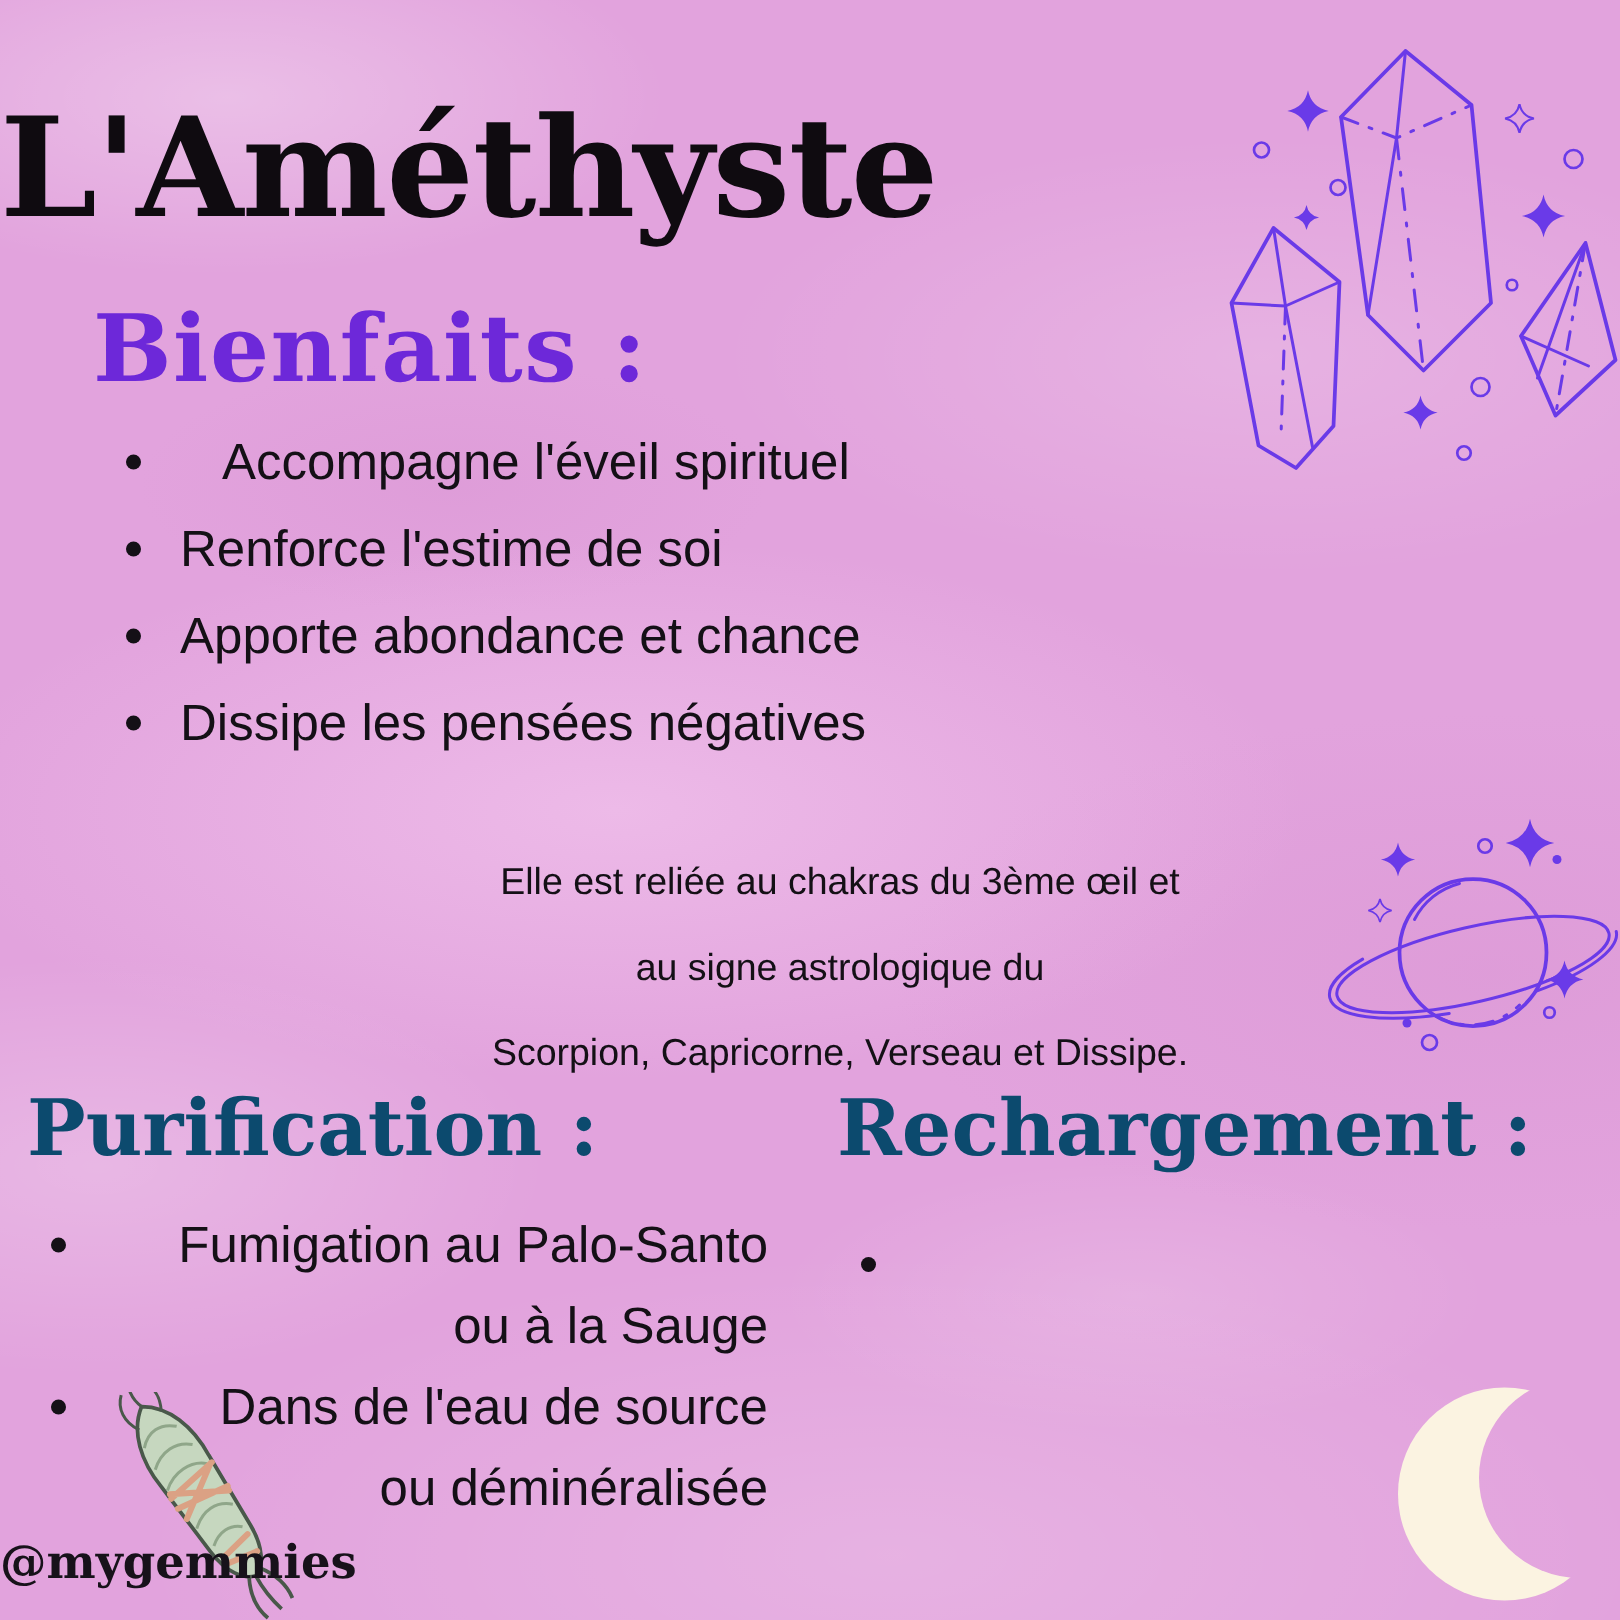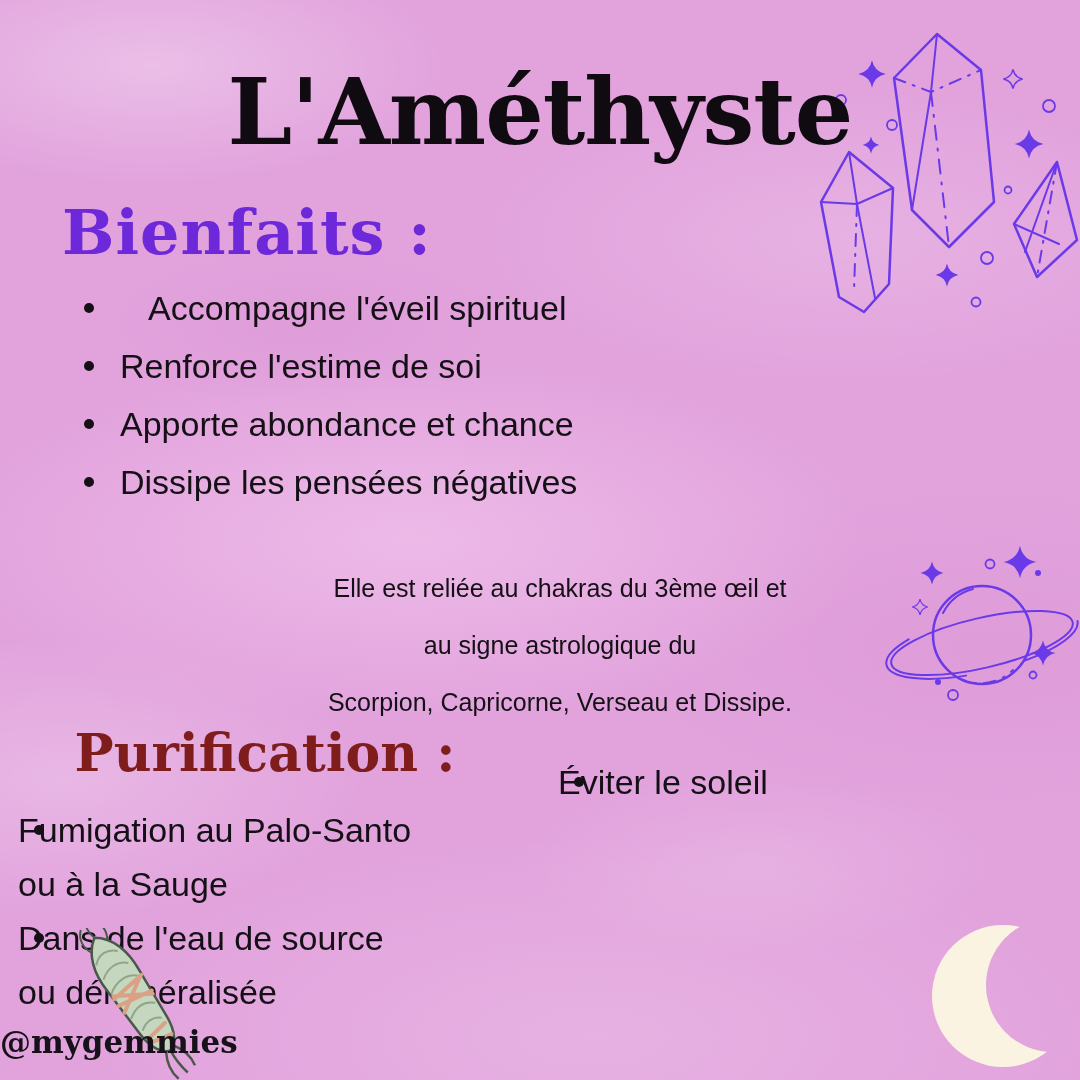--- a/index.html
+++ b/index.html
@@ -15,47 +15,47 @@
       radial-gradient(ellipse 520px 210px at 78% 22%, rgba(255,255,255,.16), transparent 70%),
       radial-gradient(ellipse 640px 250px at 38% 50%, rgba(246,205,241,.55), transparent 72%),
       radial-gradient(ellipse 430px 200px at 6% 72%, rgba(255,255,255,.22), transparent 70%),
       radial-gradient(ellipse 560px 240px at 92% 60%, rgba(213,141,206,.30), transparent 72%),
       radial-gradient(ellipse 700px 280px at 55% 96%, rgba(255,255,255,.16), transparent 72%),
       radial-gradient(ellipse 300px 120px at 28% 30%, rgba(213,141,206,.28), transparent 70%),
       radial-gradient(ellipse 340px 130px at 70% 80%, rgba(255,255,255,.14), transparent 70%);
   }
   .serif{font-family:"DejaVu Serif","Liberation Serif",serif;font-weight:700;}
   .title{
-    position:absolute;top:62px;left:0;width:100%;text-align:center;margin:0;
+    position:absolute;top:62px;left:0;width:100%;margin:0;
     font-size:92px;line-height:1.1;color:#0f0b10;letter-spacing:-1px;
   }
   .benefits-heading{
     position:absolute;left:62px;top:196px;margin:0;
     font-size:62px;color:#6d28d9;letter-spacing:1px;
   }
   .benefits-list{
     position:absolute;left:84px;top:279px;margin:0;padding:0;list-style:none;
     font-size:34px;
   }
   .benefits-list li{height:58px;display:flex;align-items:center;}
   .dot{width:10px;height:10px;border-radius:50%;background:#141016;flex:0 0 auto;margin-right:26px;}
   .indent{padding-left:28px;}
   .description{
     position:absolute;top:560px;left:0;width:1080px;text-align:center;
     font-size:25px;line-height:57px;margin-left:20px;
   }
   .col-heading{
-    margin:0;font-size:52px;color:#7f1d1d;text-align:center;letter-spacing:0;
+    margin:0;font-size:52px;color:#0c4a6e;letter-spacing:0;
     white-space:nowrap;
   }
   .col{position:absolute;font-size:34px;}
   .col-left{left:18px;top:722px;width:494px;}
   .col-right{left:558px;top:722px;width:452px;}
   .col-items{margin-top:20px;}
-  .cline{position:relative;text-align:left;min-height:54px;line-height:54px;}
+  .cline{position:relative;text-align:right;min-height:54px;line-height:54px;}
   .col-right .cline{min-height:52px;line-height:52px;}
   .cline .dot{position:absolute;left:16px;top:50%;margin:-5px 0 0 0;}
   .gap-top{margin-top:16px;}
   .handle{
     position:absolute;top:1024px;left:0;width:100%;text-align:left;
     font-size:31px;color:#17121a;
   }
   .crystals{position:absolute;top:12px;right:-4px;}
   .saturn{position:absolute;top:543px;right:0;}
   .moon{position:absolute;bottom:6px;right:4px;}
@@ -168,24 +168,24 @@
         <span class="dot"></span>
         <span>Dans de l'eau de source</span>
       </div>
       <div class="cline">
         <span>ou déminéralisée</span>
       </div>
     </div>
   </div>
 
   <div class="col col-right">
+    <h2 class="col-heading serif">Rechargement :</h2>
     <div class="col-items" style="margin-top:34px;">
       <div class="cline gap-top">
         <span class="dot"></span>
-        <span>Éviter le soleil</span>
       </div>
     </div>
   </div>
 
   <svg class="sage" width="195" height="160" viewBox="0 0 195 160">
     <g transform="translate(78,18) rotate(-34)" transform-origin="0 0">
       <g transform="rotate(0)">
 
         <path d="M0,-10 C-15,0 -21,20 -19,42 L-16,96 C-15,113 -8,124 0,126 C8,124 15,113 16,96 L19,42 C21,20 15,0 0,-10 Z" fill="#c6d7bf" stroke="#49584a" stroke-width="2.5" stroke-linejoin="round"></path>
 

